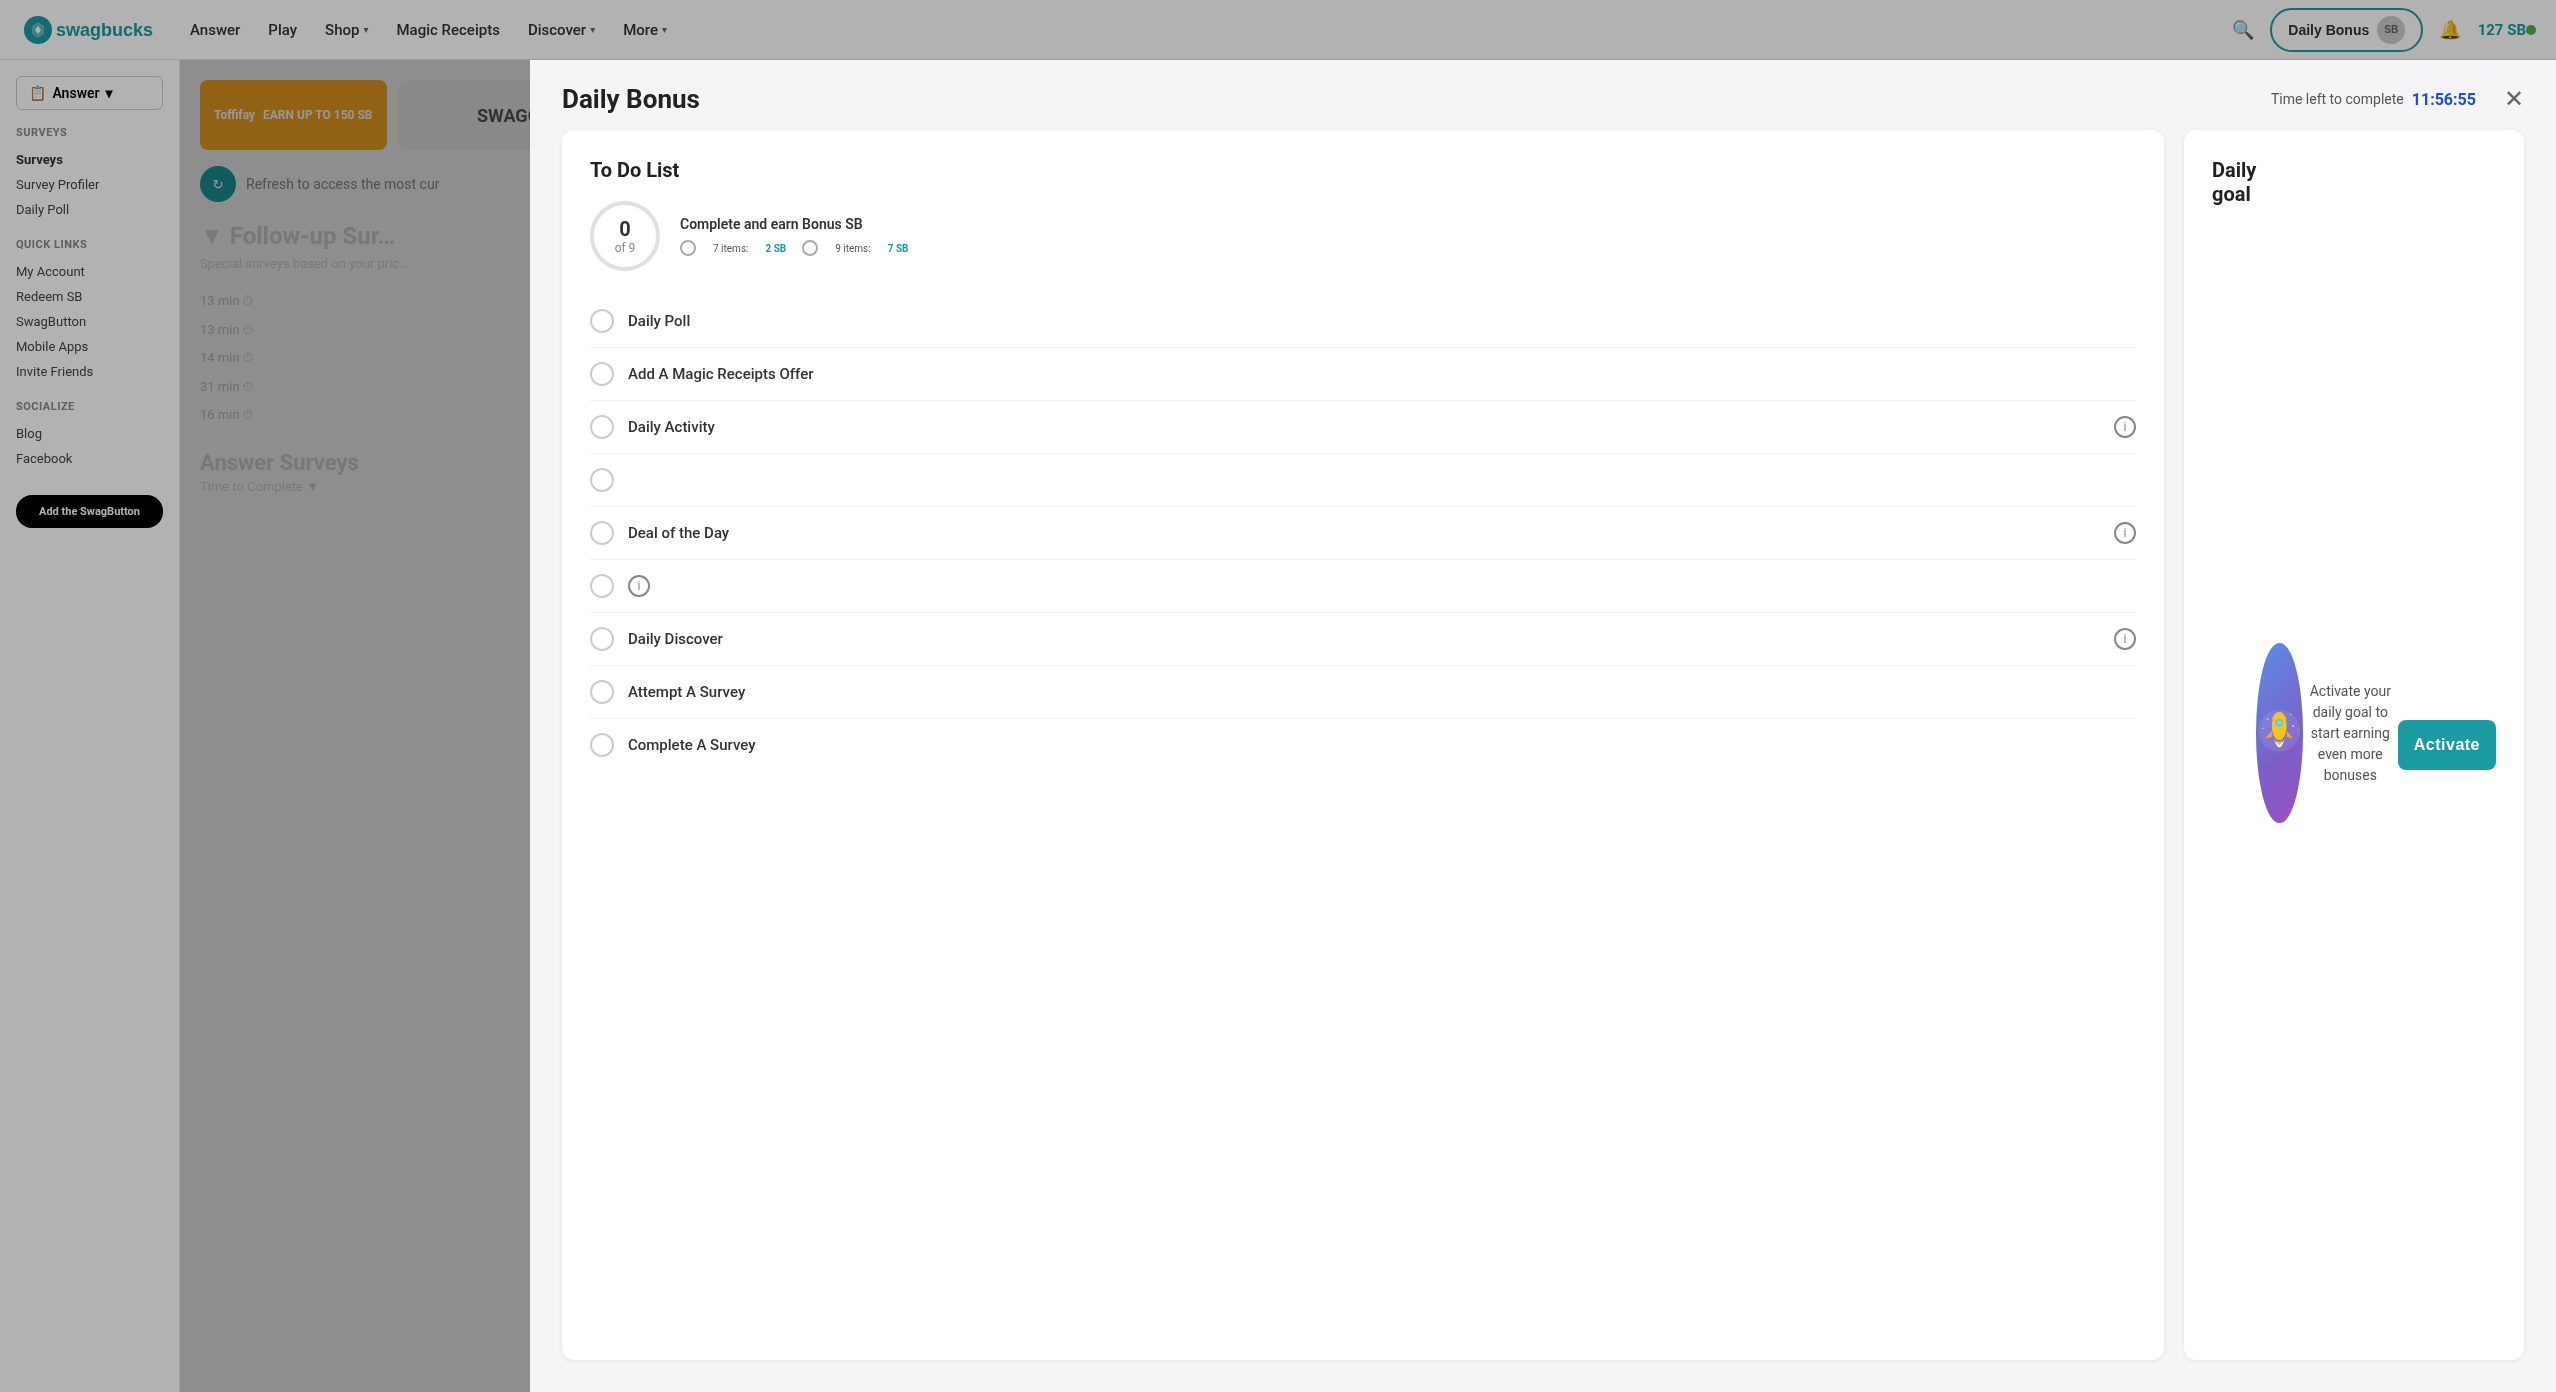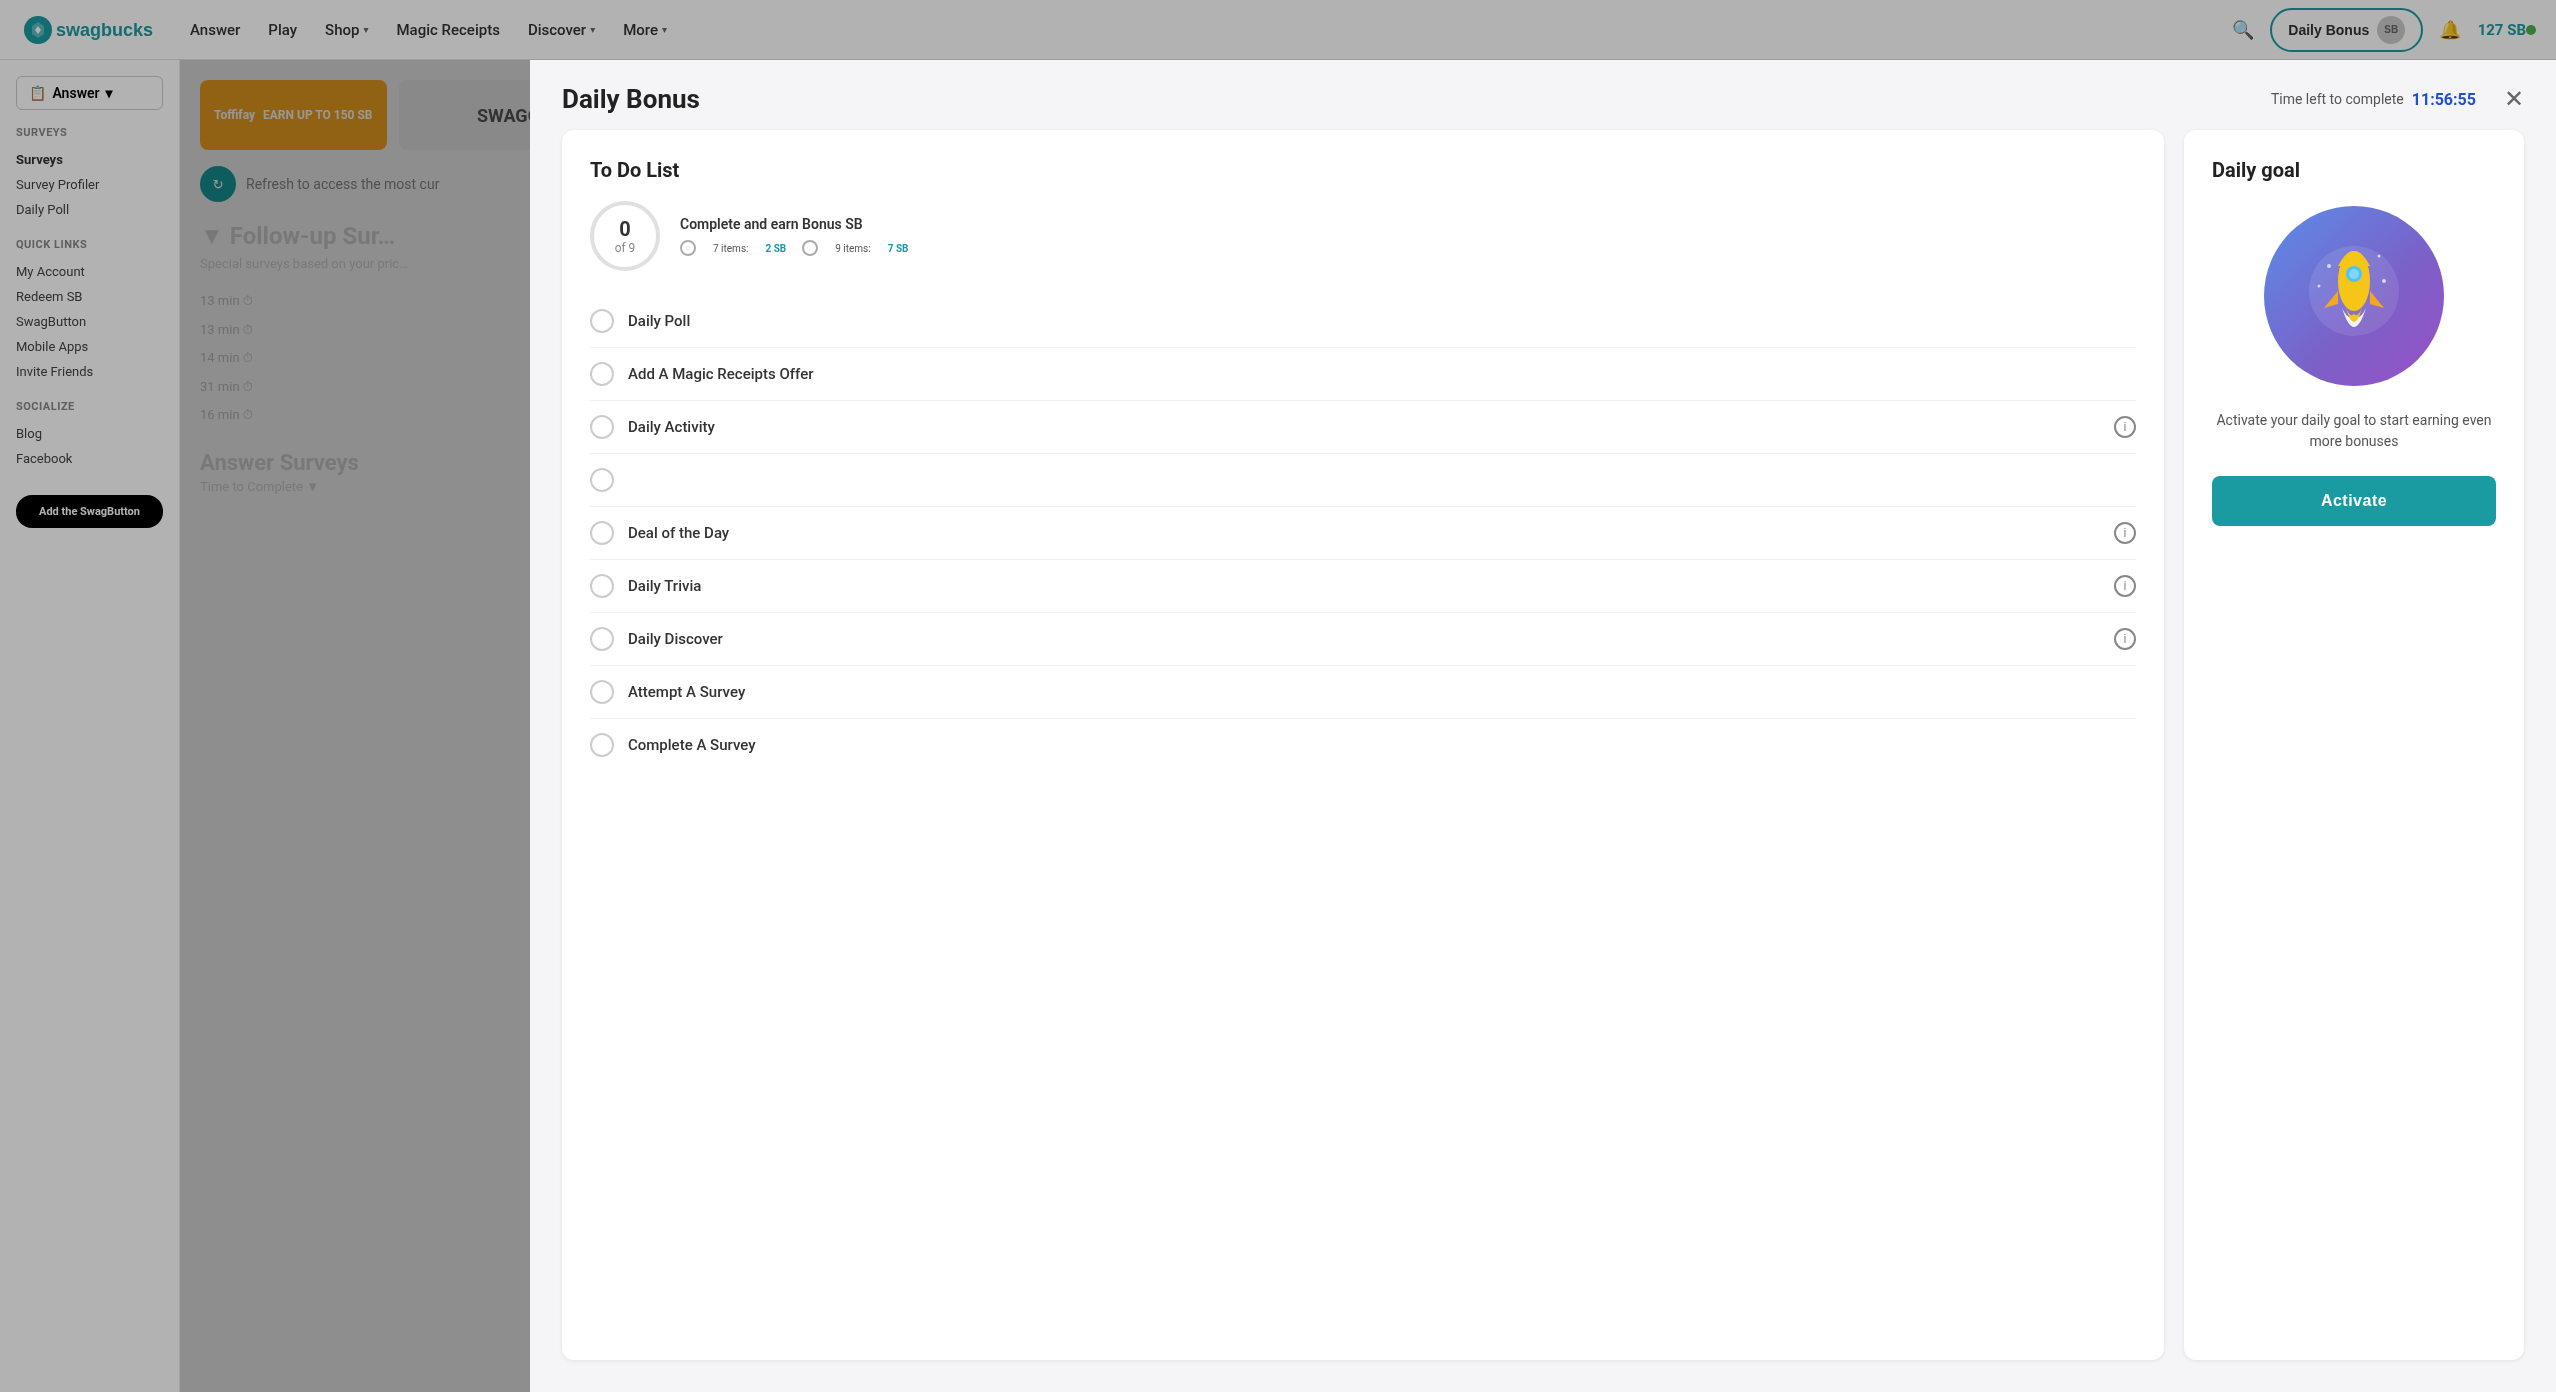--- a/index.html
+++ b/index.html
@@ -140,21 +140,21 @@
     .info-icon {
       width: 22px; height: 22px; border-radius: 50%; border: 2px solid #888;
       display: flex; align-items: center; justify-content: center;
       font-size: 12px; color: #888; flex-shrink: 0;
     }
 
     
     .goal-panel {
       width: 340px; background: #fff; border-radius: 12px; padding: 28px;
       box-shadow: 0 1px 4px rgba(0,0,0,0.08); display: flex;
-      flex-direction: column; align-items: center;
+      align-items: center;
     }
     .goal-title { font-size: 20px; font-weight: 700; color: #222; margin-bottom: 24px; align-self: flex-start; }
     .rocket-illustration {
       width: 180px; height: 180px; border-radius: 50%;
       background: linear-gradient(135deg, #5b8de8 0%, #7c5fc7 60%, #9b4fc7 100%);
       display: flex; align-items: center; justify-content: center;
       margin-bottom: 24px; position: relative; overflow: hidden;
     }
     .rocket-svg { width: 100px; height: 120px; }
     .goal-desc {
@@ -322,21 +322,20 @@
             <li class="todo-item">
               <div class="todo-radio"></div>
             </li>
             <li class="todo-item">
               <div class="todo-radio"></div>
               <span class="todo-label">Deal of the Day</span>
               <div class="info-icon">i</div>
             </li>
             <li class="todo-item">
               <div class="todo-radio"></div>
-              <span class="todo-label">Daily Trivia</span>
               <div class="info-icon">i</div>
             </li>
             <li class="todo-item">
               <div class="todo-radio"></div>
               <span class="todo-label">Daily Discover</span>
               <div class="info-icon">i</div>
             </li>
             <li class="todo-item">
               <div class="todo-radio"></div>
               <span class="todo-label">Attempt A Survey</span>

